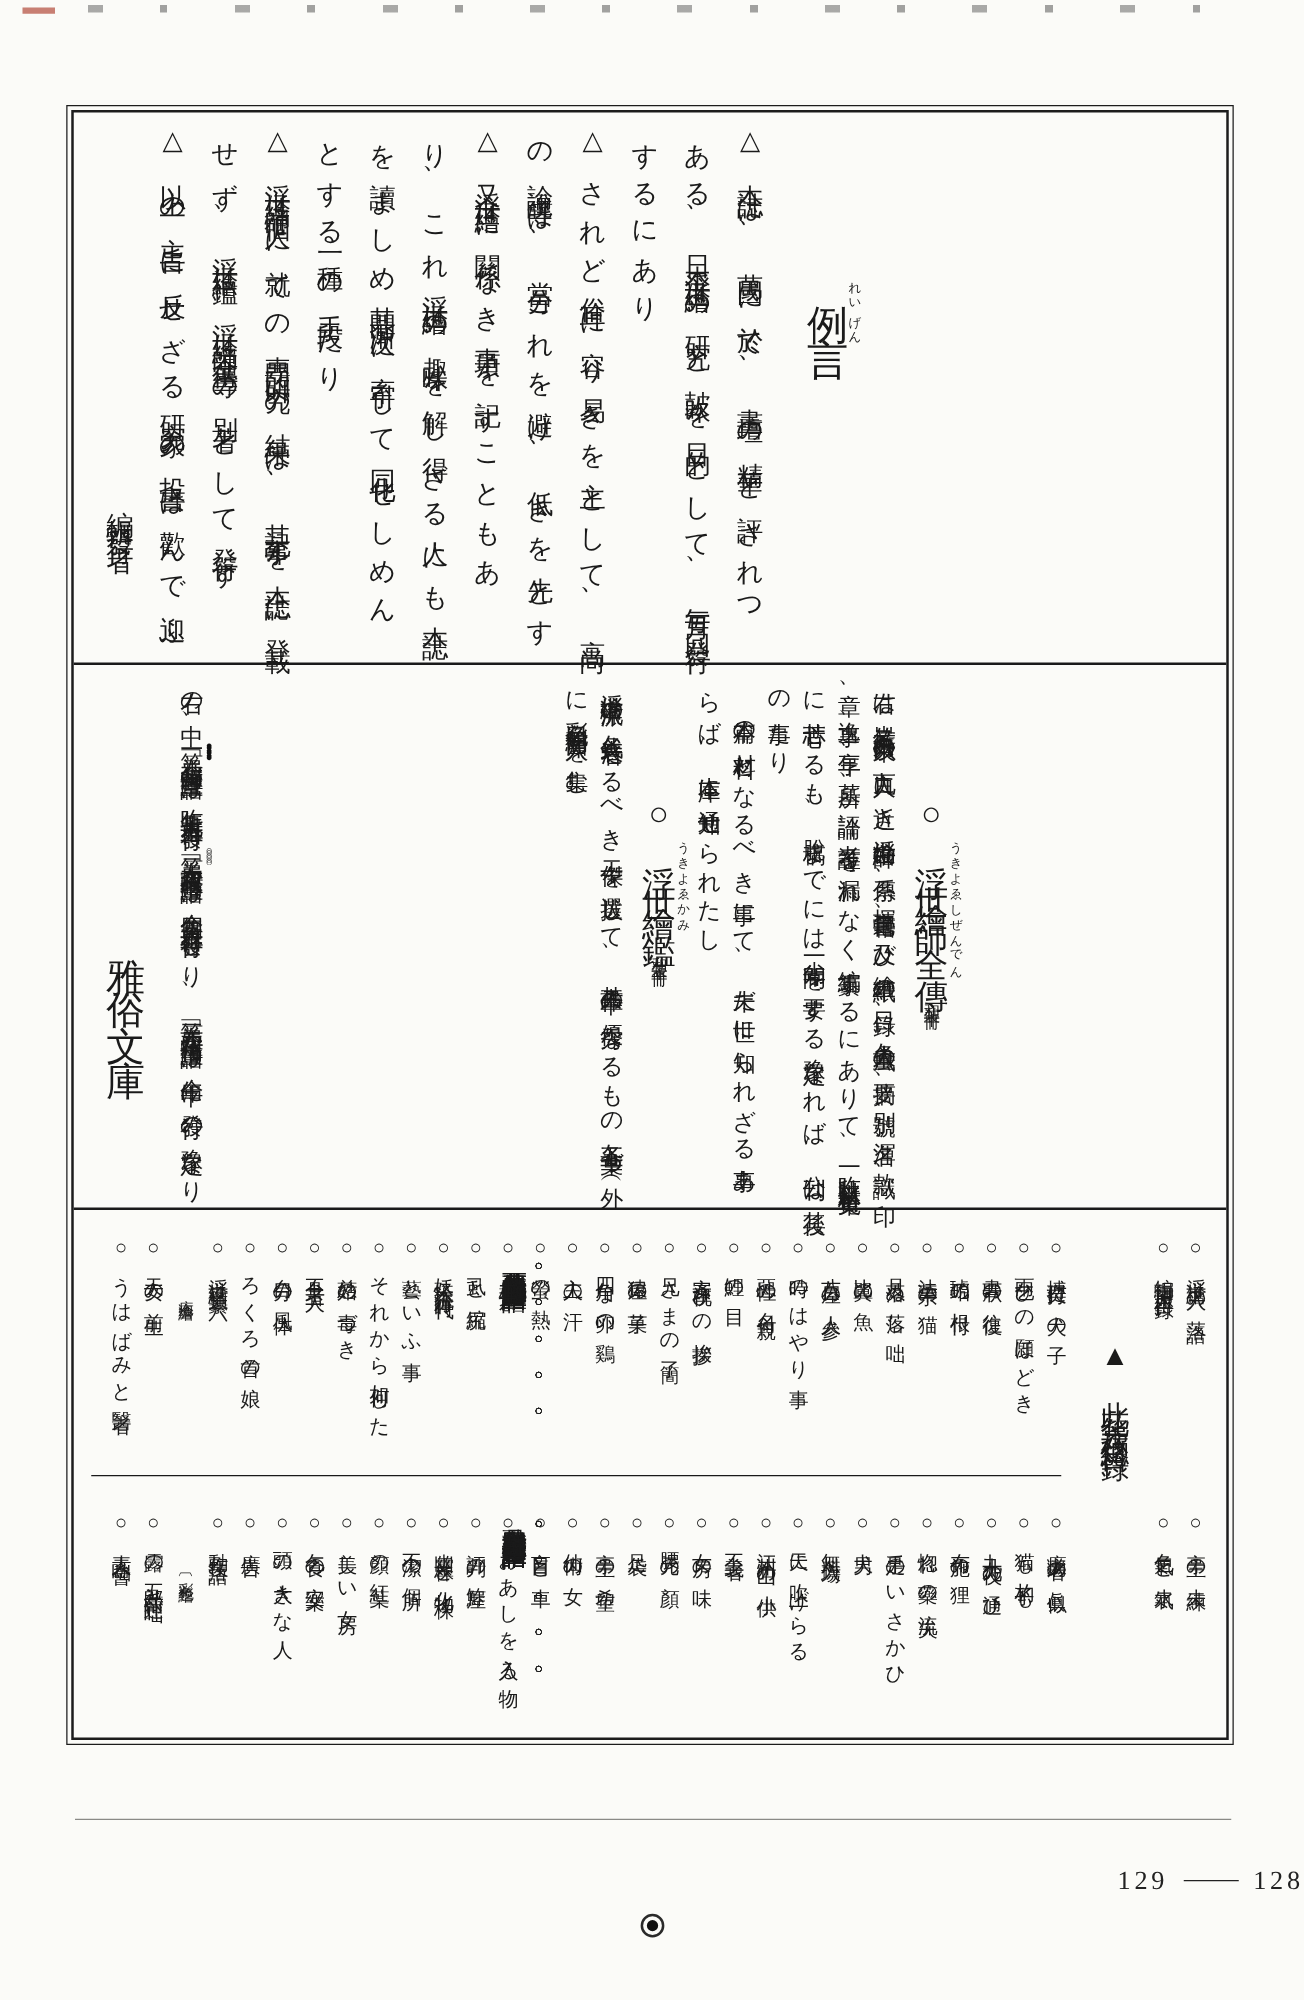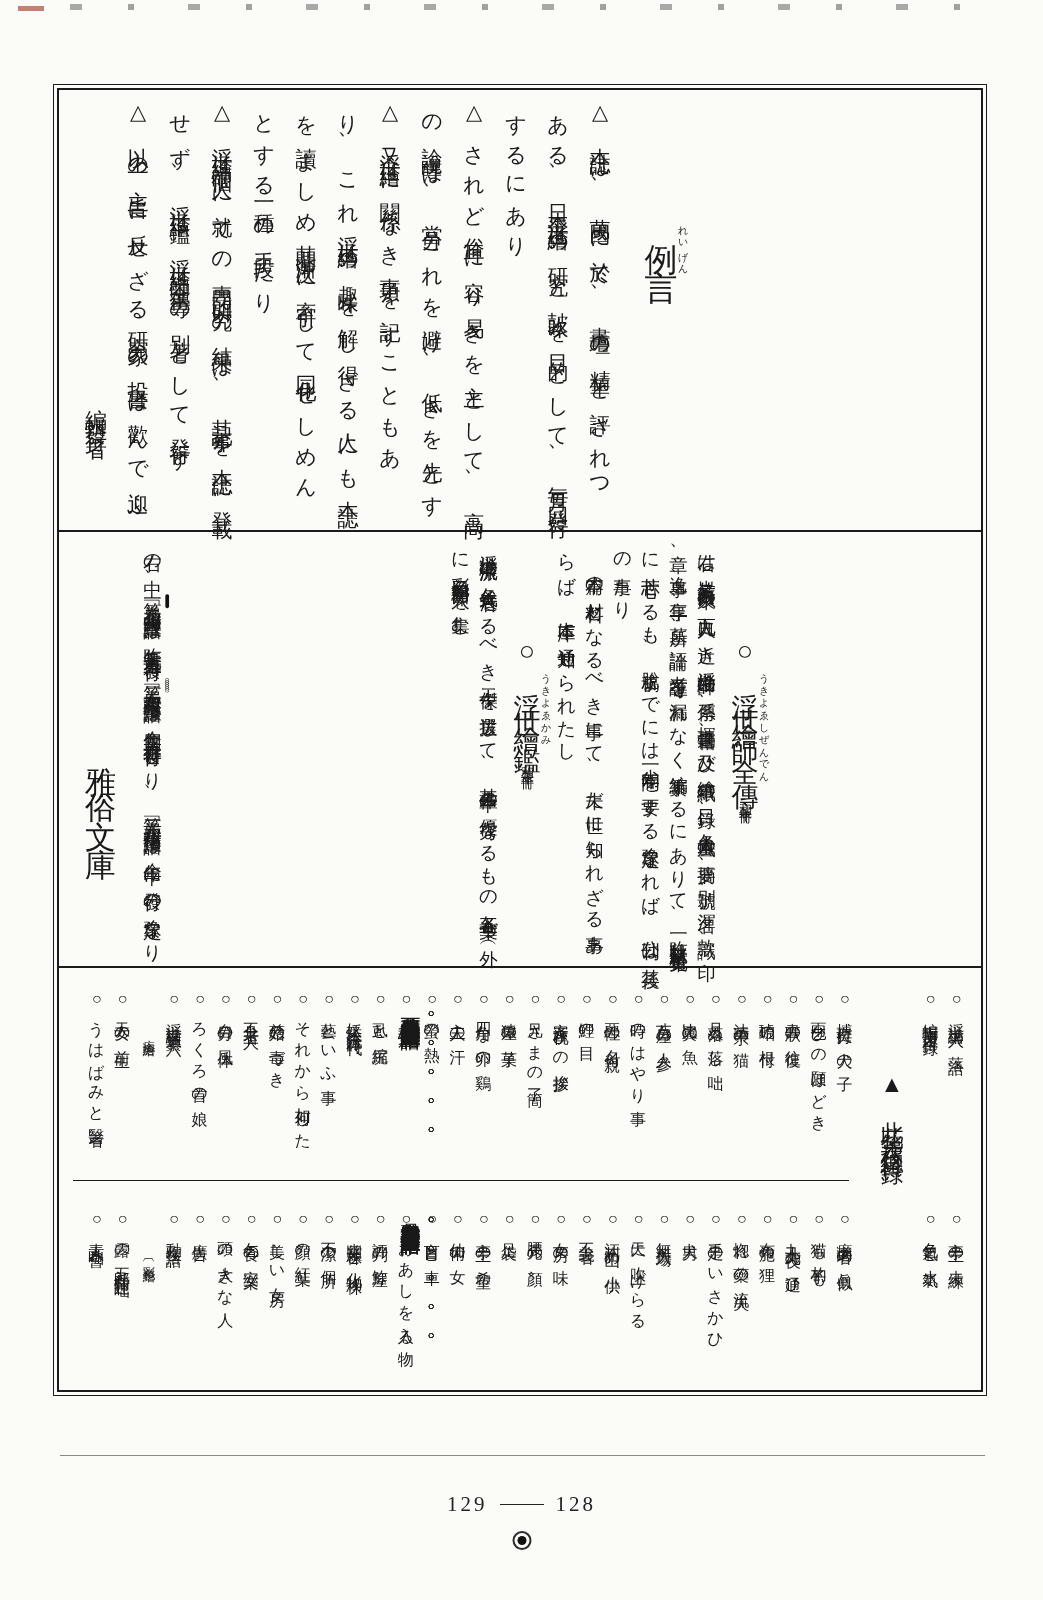--- a/index.html
+++ b/index.html
@@ -66,21 +66,21 @@
   .mb{top:228px;}
   .mt.sub{top:48px;font-size:12.5px;letter-spacing:2px;}
   .mb.sub{top:272px;font-size:12.5px;letter-spacing:2px;}
   .s3title{width:60px;position:relative;flex-shrink:0;}
   .s3title>span{position:absolute;top:90px;right:10px;writing-mode:vertical-rl;text-orientation:upright;
     font-size:23px;letter-spacing:6px;line-height:32px;white-space:nowrap;}
   .s3div{position:absolute;top:212px;left:14px;right:132px;border-top:1.5px solid #191919;}
 
   
   .footrule{position:absolute;top:1455px;left:60px;right:58px;border-top:1px solid #8a8a86;}
-  .folio{position:absolute;top:1492px;left:0;width:100%;text-align:center;
+  .folio{position:absolute;top:1492px;left:0;width:100%;text-align:right;
     font-size:21px;letter-spacing:3px;color:#222;}
   .folio .dash{display:inline-block;width:44px;border-top:1.5px solid #222;vertical-align:middle;margin:0 12px 4px 12px;}
   .bullseye{position:absolute;top:1531px;left:50%;transform:translateX(-50%);
     width:15px;height:15px;border:2px solid #2a2a2a;border-radius:50%;display:flex;align-items:center;justify-content:center;}
   .bullseye i{width:9px;height:9px;border-radius:50%;background:#111;}
 </style>
 </head>
 <body>
 
 <div class="artifacts"></div>

